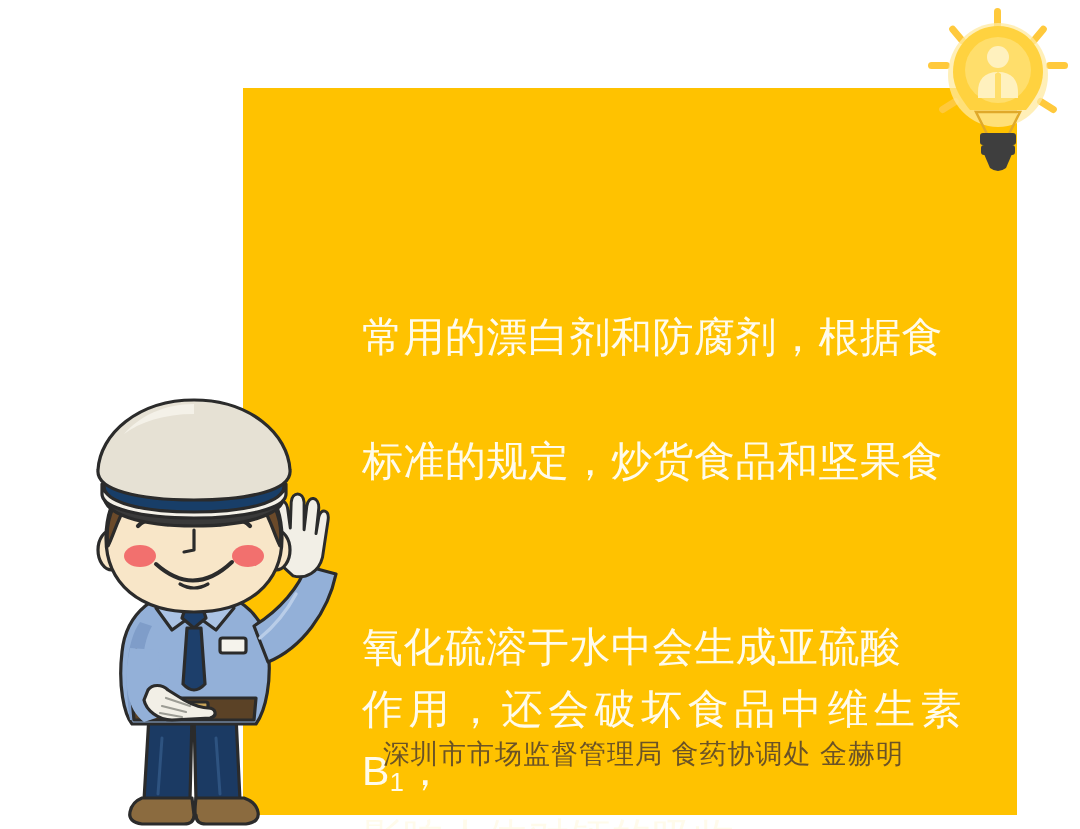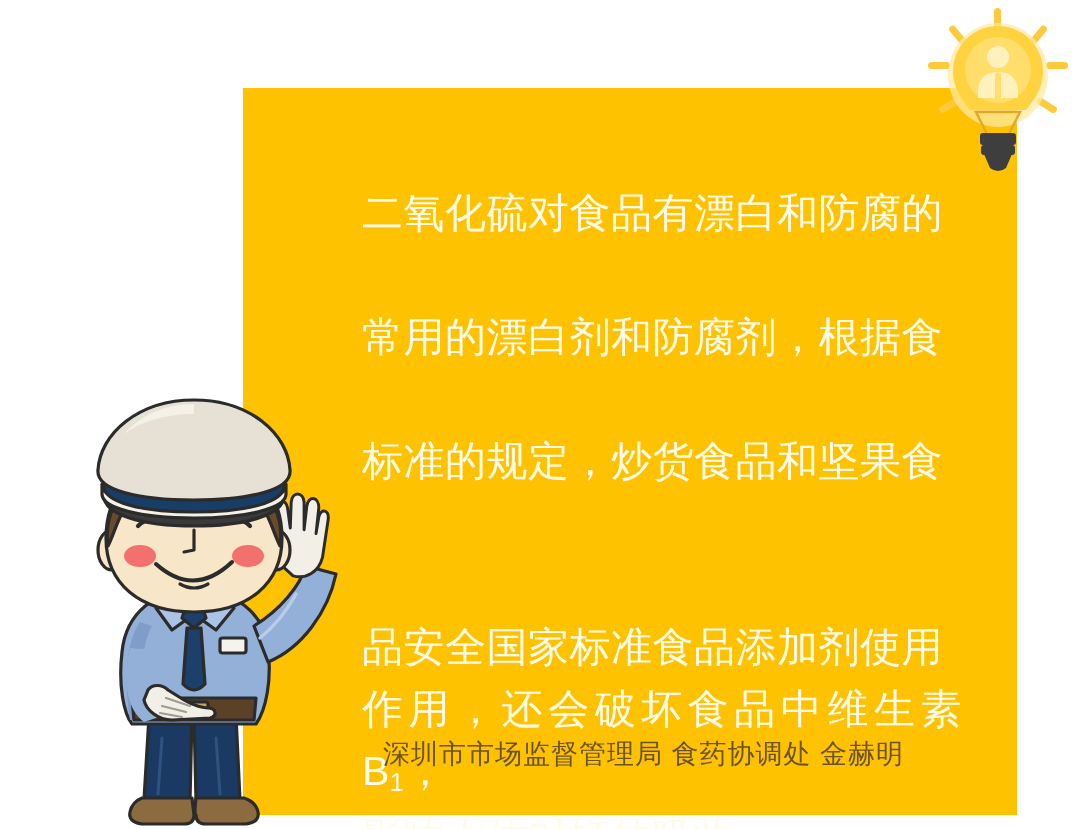--- a/index.html
+++ b/index.html
@@ -119,21 +119,21 @@
       <path d="M58 110 L 102 110 L 90 134 L 70 134 Z" fill="none" stroke="#E0A92A" stroke-width="2.5"></path>
 
       <g fill="#3E3E3E">
         <rect x="62" y="131" width="36" height="12" rx="3"></rect>
         <rect x="63" y="143" width="34" height="10" rx="3"></rect>
         <path d="M66 152 L 94 152 L 88 166 Q 80 172 72 166 Z"></path>
       </g>
     </svg>
   </div>
 
-  <div id="body-text"><span>二氧化硫对食品有漂白和防腐的</span><br><br><span>常用的漂白剂和防腐剂，根据食</span><br><br><span>标准的规定，炒货食品和坚果食</span><br><br><br><span>品安全国家标准食品添加剂使用</span><br><span>作用，还会破坏食品中维生素B</span><sub>1</sub><span>，</span><br><span>影响人体对钙的吸收。</span></div>
+  <div id="body-text"><br><br><span>常用的漂白剂和防腐剂，根据食</span><br><br><span>标准的规定，炒货食品和坚果食</span><br><br><br><span>氧化硫溶于水中会生成亚硫酸</span><br><span>作用，还会破坏食品中维生素B</span><sub>1</sub><span>，</span><br><span>影响人体对钙的吸收。</span></div>
 
   <div id="attribution">深圳市市场监督管理局 食药协调处  金赫明</div>
 
   <div id="officer">
     <svg width="300" height="431" viewBox="0 0 300 431" xmlns="http://www.w3.org/2000/svg">
       <g stroke="#2B2B2B" stroke-width="3.2" stroke-linejoin="round" stroke-linecap="round">
 
         <path d="M105 318 L 100 402 Q 100 410 110 410 L 138 410 Q 146 410 146 402 L 148 318 Z" fill="#1B3A63"></path>
         <path d="M150 318 L 152 402 Q 152 410 160 410 L 188 410 Q 196 410 196 402 L 192 318 Z" fill="#1B3A63"></path>
 

